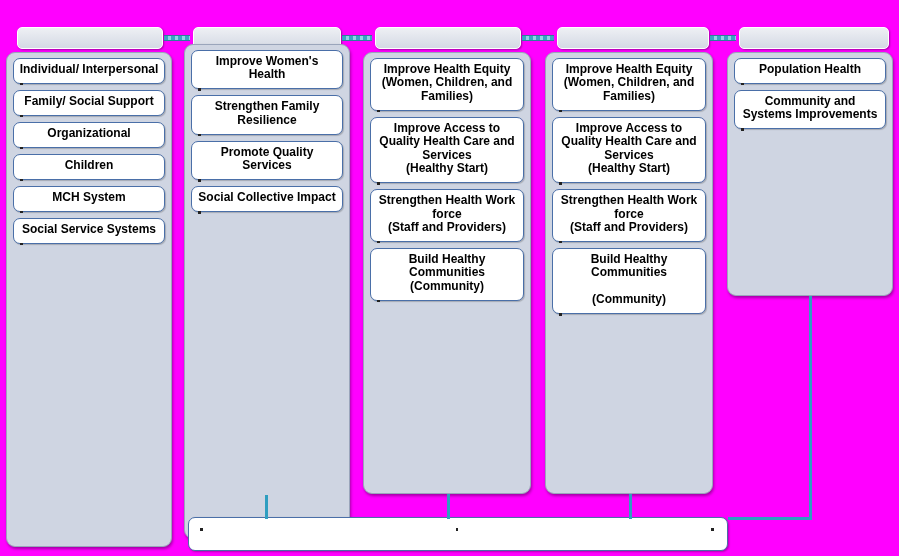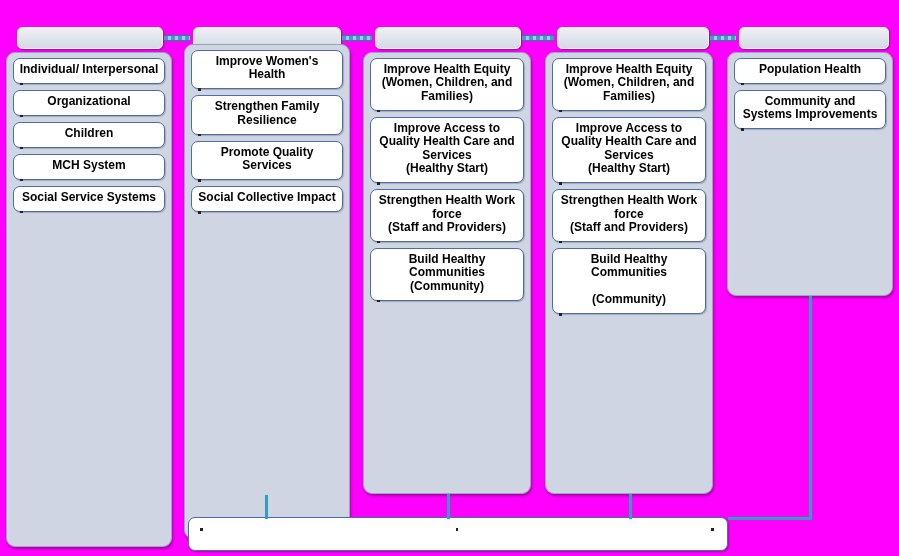--- a/index.html
+++ b/index.html
@@ -116,20 +116,27 @@
       <div class="card">
         <h4>Individual/ Interpersonal</h4>
         <ul>
           <li></li>
           <li></li>
           <li></li>
           <li></li>
         </ul>
       </div>
       <div class="card">
+        <h4>Family/ Social Support</h4>
+        <ul>
+          <li></li>
+          <li></li>
+        </ul>
+      </div>
+      <div class="card">
         <h4>Organizational</h4>
         <ul>
           <li></li>
           <li></li>
         </ul>
       </div>
       <div class="card">
         <h4>Children</h4>
         <ul>
           <li></li>

